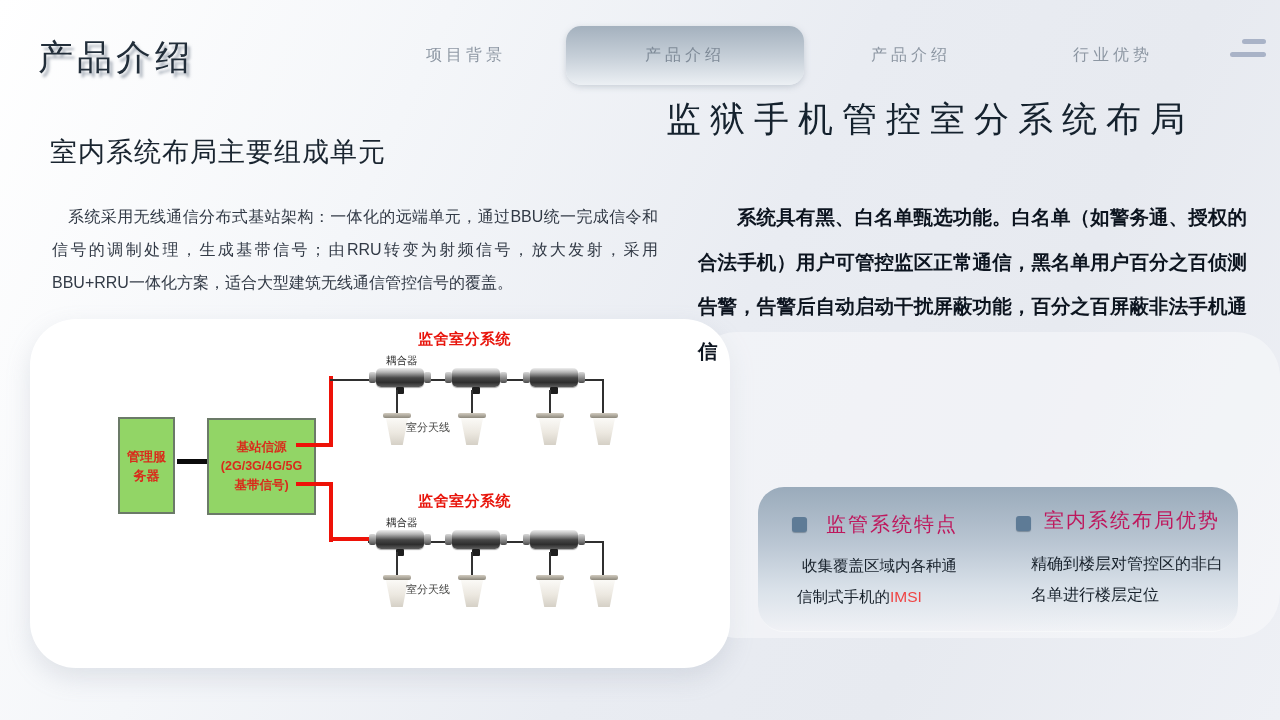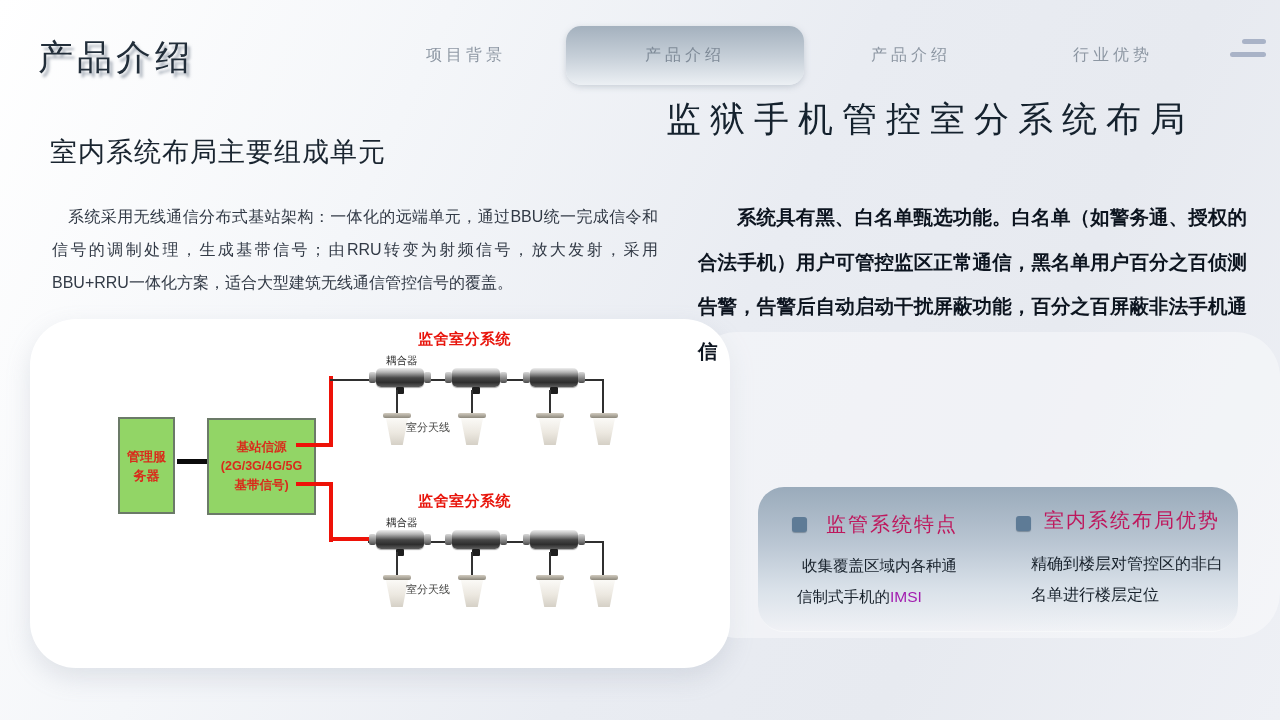--- a/index.html
+++ b/index.html
@@ -117,21 +117,21 @@
   }
   .bullet{ width:15px; height:15px; border-radius:3px; background:#5e7b96;
     box-shadow:0 1px 1px rgba(40,60,80,.4); }
   .bl1{ left:792px; top:517px; } .bl2{ left:1016px; top:516px; }
   .feat-title{ font-family:"Liberation Serif", serif; font-size:20px; letter-spacing:2px;
     color:#be185d; white-space:nowrap; }
   .ft1{ left:826px; top:511px; } .ft2{ left:1044px; top:507px; }
   .feat-body{ font-size:15.5px; line-height:31px; color:#18222c; }
   .fb1{ left:797px; top:550px; width:166px; text-indent:5px; }
   .fb2{ left:1031px; top:548px; width:198px; font-size:16px; }
-  .hl{ color:#a21caf;text-align:right; }
+  .hl{ color:#ef4444;text-align:right; }
 </style>
 </head>
 <body>
 
 <div class="abs slide-title">产品介绍</div>
 
 <span class="abs nav-item" style="left:466px">项目背景</span>
 <div class="abs nav-tab">
   <span class="nav-item">产品介绍</span>
 </div>

